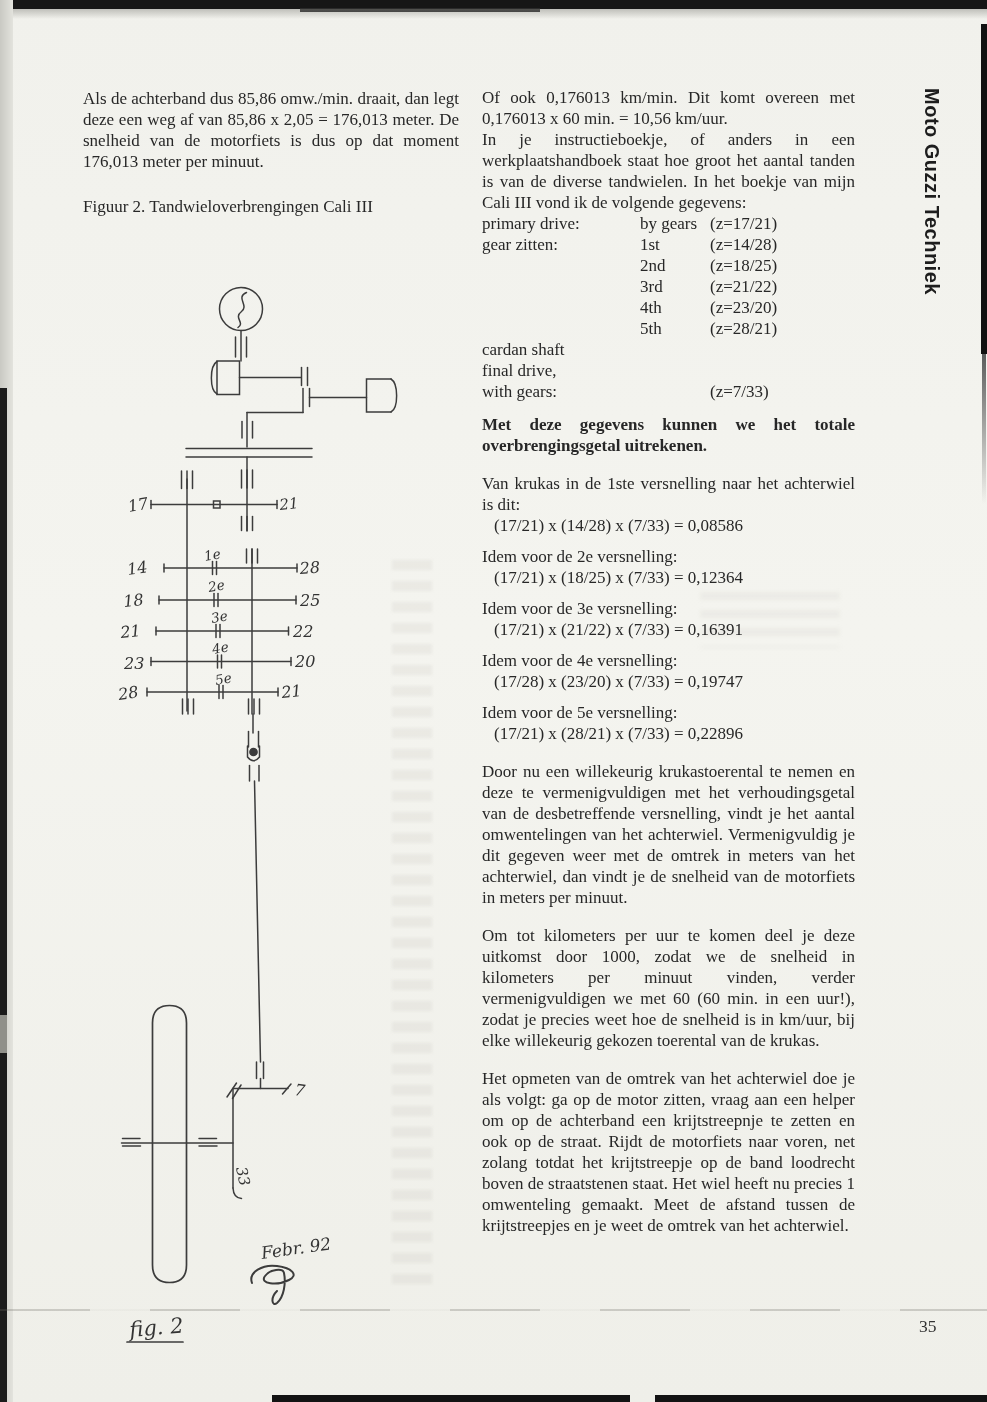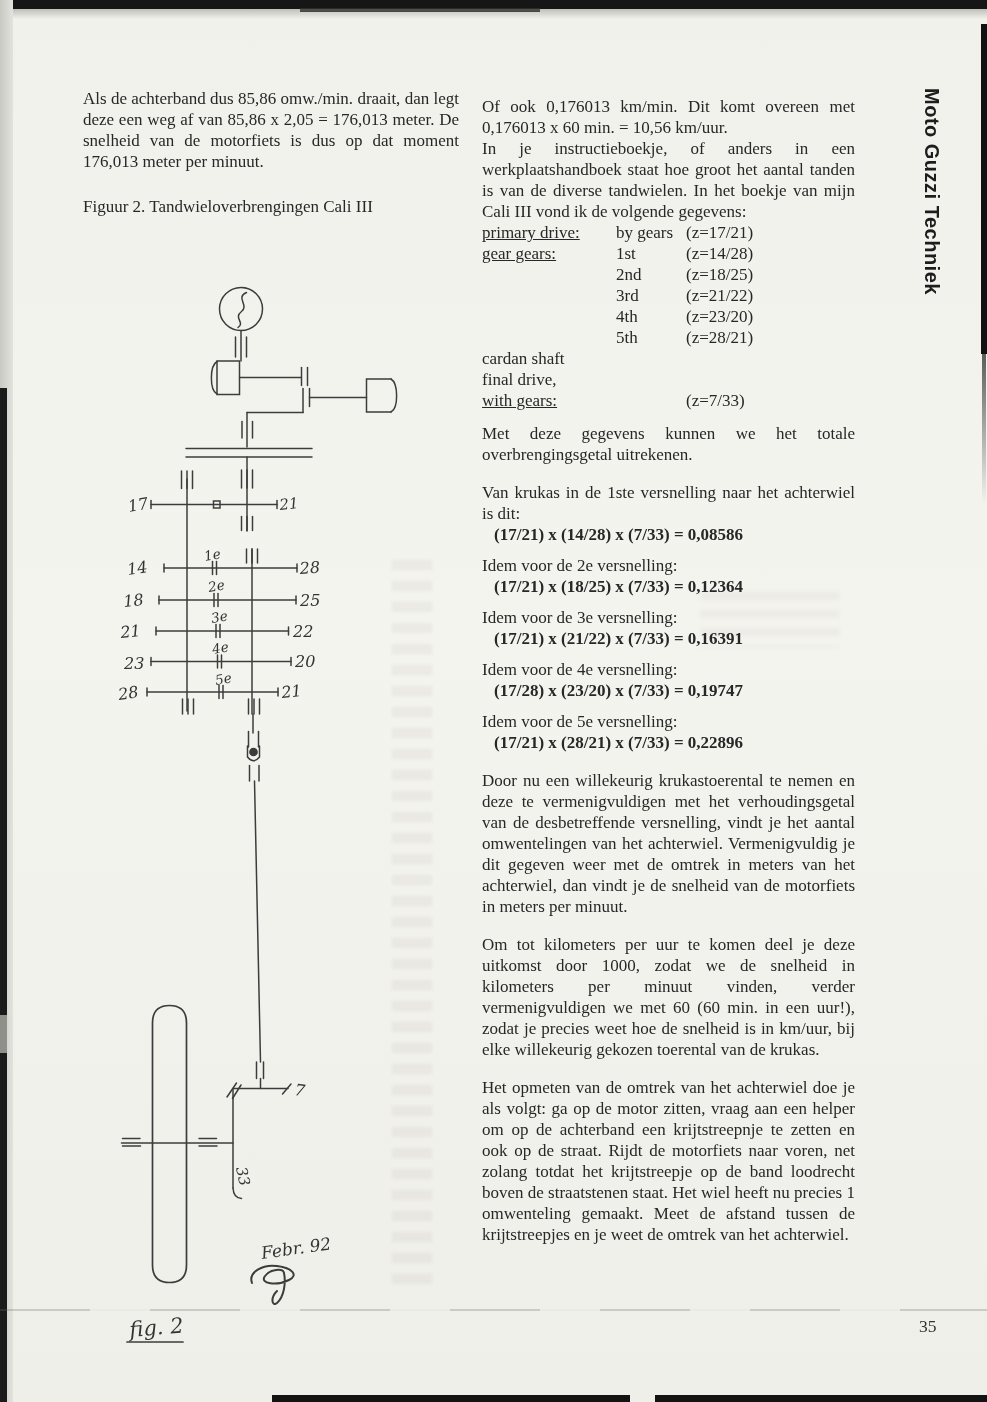--- a/index.html
+++ b/index.html
@@ -28,32 +28,32 @@
   .scan-bottom-a{position:absolute;bottom:0;left:272px;width:358px;height:7px;background:#131313;}
   .scan-bottom-b{position:absolute;bottom:0;left:655px;width:332px;height:7px;background:#131313;}
   .faint-rule{position:absolute;top:1309px;left:0;width:987px;height:2px;opacity:.5;
     background:repeating-linear-gradient(90deg,rgba(105,103,96,.55) 0 90px,rgba(105,103,96,.08) 90px 150px);}
   .ghost-strip{position:absolute;left:392px;top:560px;width:40px;height:730px;filter:blur(1.5px);
     background:repeating-linear-gradient(180deg,rgba(150,145,136,.10) 0 10px,rgba(150,145,136,0) 10px 21px);}
   .ghost-blob{position:absolute;left:700px;top:592px;width:140px;height:56px;filter:blur(2px);
     background:repeating-linear-gradient(180deg,rgba(150,145,136,.08) 0 8px,rgba(150,145,136,0) 8px 18px);}
   
   .col-left{position:absolute;left:83px;top:88px;width:376px;}
-  .col-right{position:absolute;left:482px;top:96px;width:373px;}
+  .col-right{position:absolute;left:482px;top:87px;width:373px;}
   p,.line{font-size:17px;line-height:21px;margin:0;}
   .just{text-align:justify;}
   .fig-caption{margin-top:24px;font-size:17px;}
-  .gap-s{margin-top:12px;}
+  .gap-s{margin-top:12px;font-weight:bold;}
   .gap-m{margin-top:10px;}
   .gap-l{margin-top:17px;}
   .spec-row{display:flex;font-size:17px;line-height:21px;}
-  .sp-label{width:134px;flex:none;text-decoration:underline;}
-  .sp-stage{width:70px;flex:none;}
+  .sp-label{width:134px;flex:none;}
+  .sp-stage{width:70px;flex:none;margin-left:24px;}
   .sp-value{flex:1;}
-  .formula{padding-left:12px;font-weight:bold;}
+  .formula{padding-left:12px;}
   
   .sidebar-title{
     position:absolute;left:920px;top:88px;height:260px;
     writing-mode:vertical-rl;
     font-family:"Liberation Sans", sans-serif;font-weight:bold;font-size:20px;
     color:#1d1d1d;letter-spacing:.5px;white-space:nowrap;
   }
   .page-number{position:absolute;left:919px;top:1316px;font-size:17.5px;color:#333;}
   
   .diagram{position:absolute;left:100px;top:268px;width:360px;height:1080px;}
@@ -228,21 +228,21 @@
     <p class="just">Of ook 0,176013 km/min. Dit komt overeen met 0,176013 x 60 min. = 10,56 km/uur.</p>
     <p class="just">In je instructieboekje, of anders in een werkplaatshandboek staat hoe groot het aantal tanden is van de diverse tandwielen. In het boekje van mijn Cali III vond ik de volgende gegevens:</p>
 
     <div>
       <div class="spec-row">
         <span class="sp-label">primary drive:</span>
         <span class="sp-stage">by gears</span>
         <span class="sp-value">(z=17/21)</span>
       </div>
       <div class="spec-row">
-        <span class="sp-label">gear gears:</span>
+        <span class="sp-label">gear zitten:</span>
         <span class="sp-stage">1st</span>
         <span class="sp-value">(z=14/28)</span>
       </div>
       <div class="spec-row">
         <span class="sp-label"></span>
         <span class="sp-stage">2nd</span>
         <span class="sp-value">(z=18/25)</span>
       </div>
       <div class="spec-row">
         <span class="sp-label"></span>

